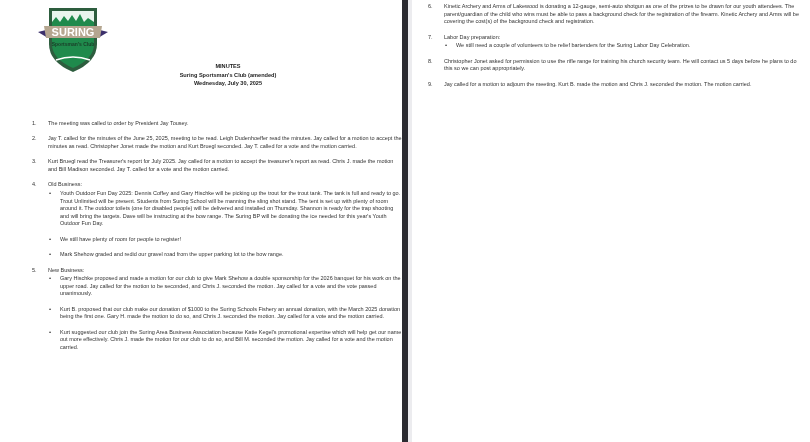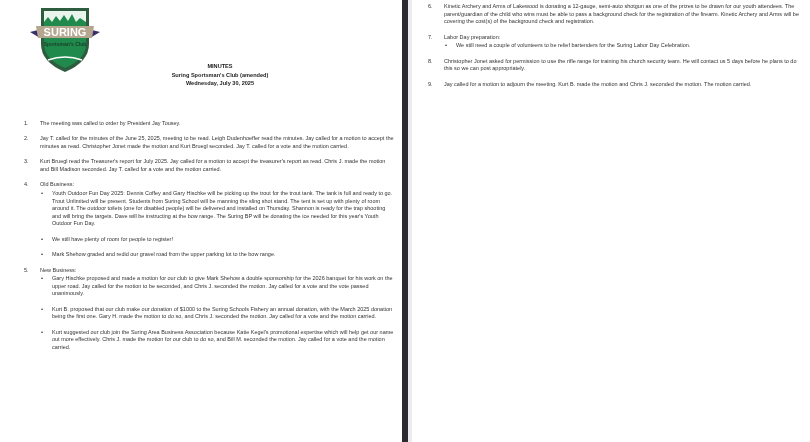--- a/index.html
+++ b/index.html
@@ -6,21 +6,21 @@
   body {
     width: 810px; height: 442px; overflow: hidden;
     background: #ffffff;
     font-family: "Liberation Sans", "DejaVu Sans", sans-serif;
     color: #2b2b2b;
     position: relative;
   }
   .page {
     position: absolute; top: 0; height: 442px; background: #ffffff; overflow: hidden;
   }
-  .page-left { left: 0; width: 402px; }
+  .page-left { left: 8px; width: 402px; }
   .page-right { left: 412px; width: 398px; }
   .divider {
     position: absolute; left: 402px; top: 0; width: 6px; height: 442px; background: #2b2b31;
   }
   .divider-gap {
     position: absolute; left: 408px; top: 0; width: 4px; height: 442px; background: #ececef;
   }
   .logo {
     position: absolute; left: 26px; top: 2px; width: 78px; height: 72px;
   }

